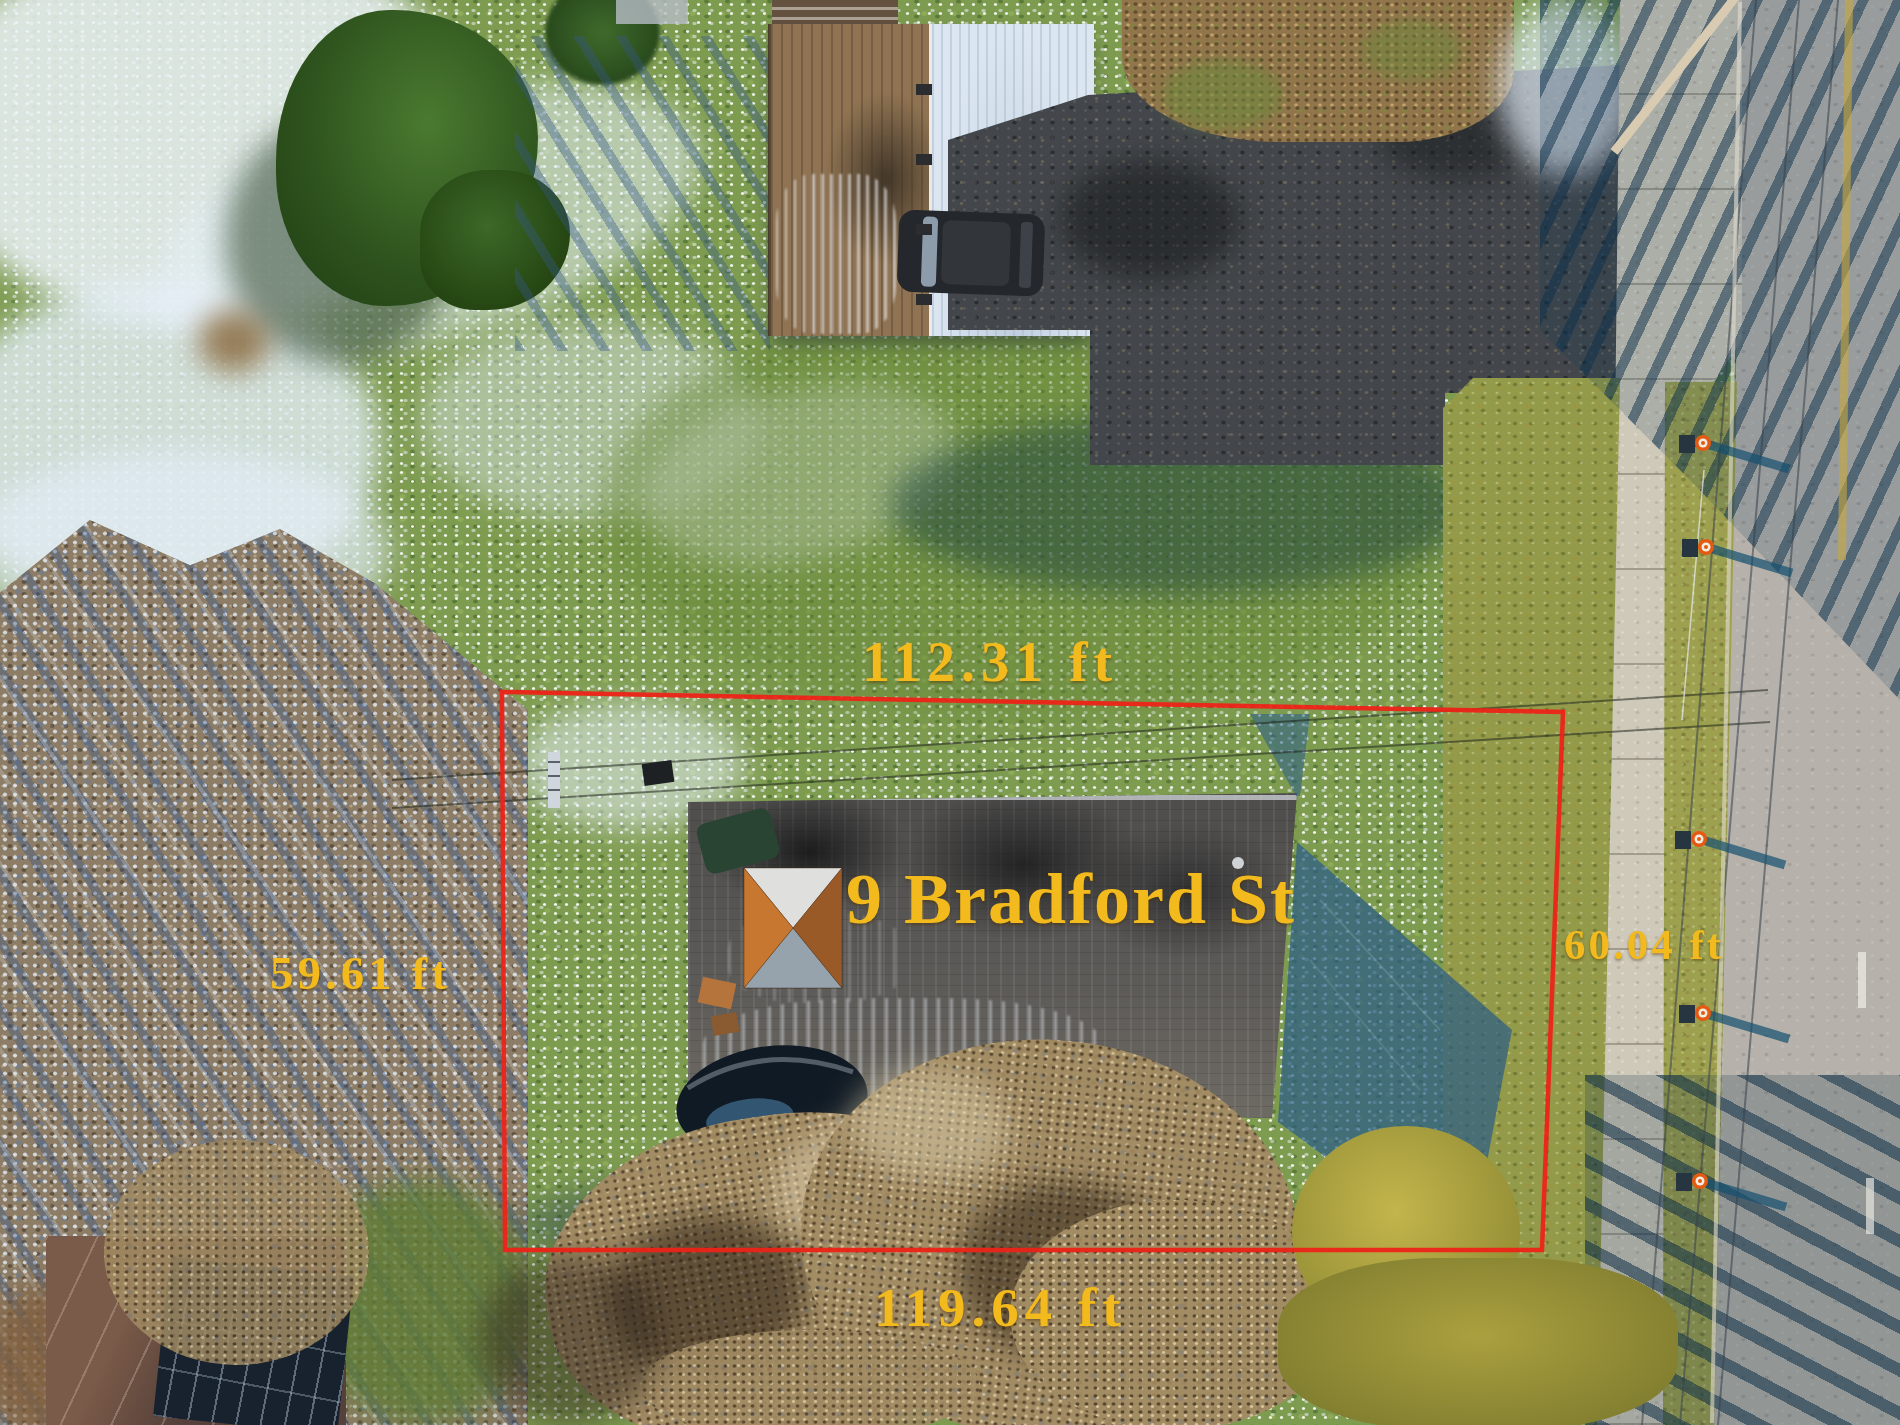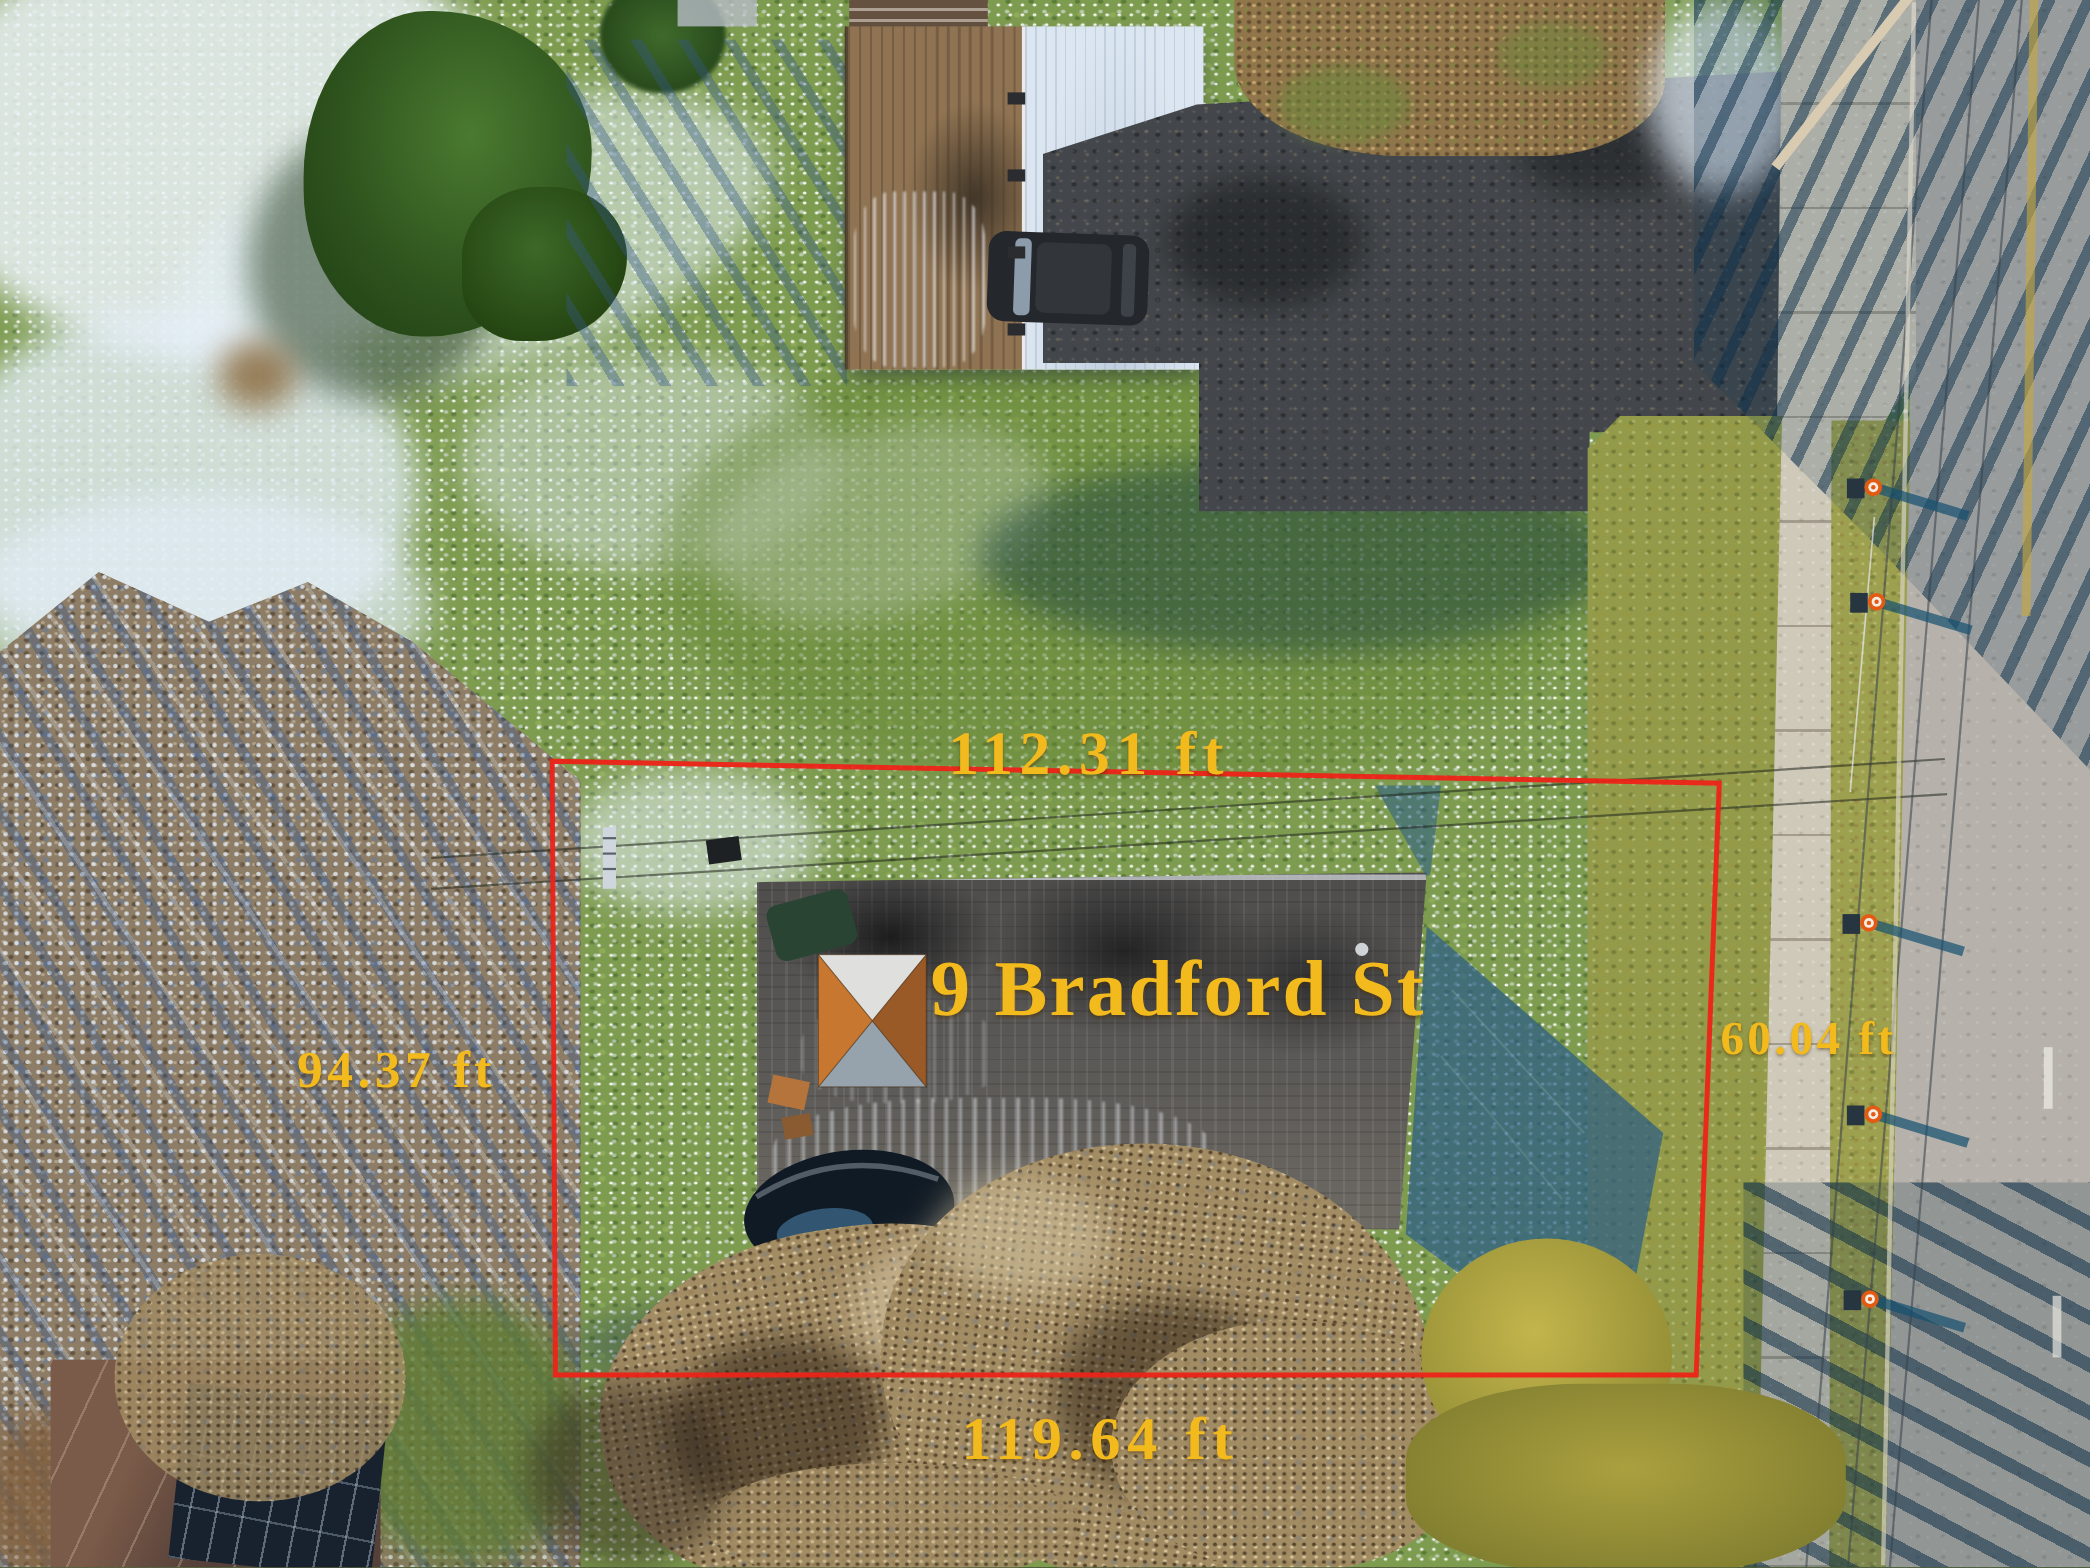--- a/index.html
+++ b/index.html
@@ -286,18 +286,18 @@
   <div class="b" style="left:1292px;top:1126px;width:228px;height:212px;border-radius:50%;
        background:radial-gradient(ellipse at 45% 40%, #c3b54c, #8f8a33 85%);
        background-blend-mode:normal;"></div>
   <div class="b" style="left:1278px;top:1258px;width:400px;height:172px;border-radius:40%;
        background:radial-gradient(ellipse at 50% 45%, #aba03f, #7c7a2e 90%);"></div>
 
   <svg class="b" style="left:0;top:0;pointer-events:none;" width="1900" height="1425" viewBox="0 0 1900 1425">
     <polygon points="502,692 1563,712 1542,1250 505,1250" style="fill:none;stroke:var(--boundary_red,#ed2318);stroke-width:4.5;" opacity="0.95"></polygon>
   </svg>
 
-  <div class="b dim" style="left:862px;top:630px;font-size:56px;letter-spacing:6px;margin-top:24px;">112.31 ft</div>
+  <div class="b dim" style="left:862px;top:630px;font-size:56px;letter-spacing:6px;">112.31 ft</div>
   <div class="b dim" style="left:846px;top:858px;font-size:72px;letter-spacing:2px;">9 Bradford St</div>
-  <div class="b dim" style="left:270px;top:946px;font-size:47px;letter-spacing:4px;">94.37 ft</div>
+  <div class="b dim" style="left:270px;top:946px;font-size:47px;letter-spacing:4px;">59.61 ft</div>
   <div class="b dim" style="left:1564px;top:920px;font-size:43px;letter-spacing:3px;">60.04 ft</div>
   <div class="b dim" style="left:874px;top:1276px;font-size:55px;letter-spacing:6px;">119.64 ft</div>
 </div>
 
 </body></html>

